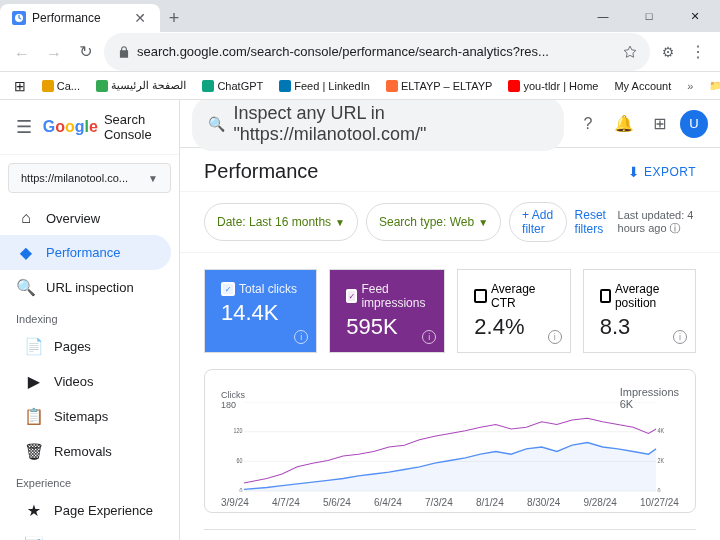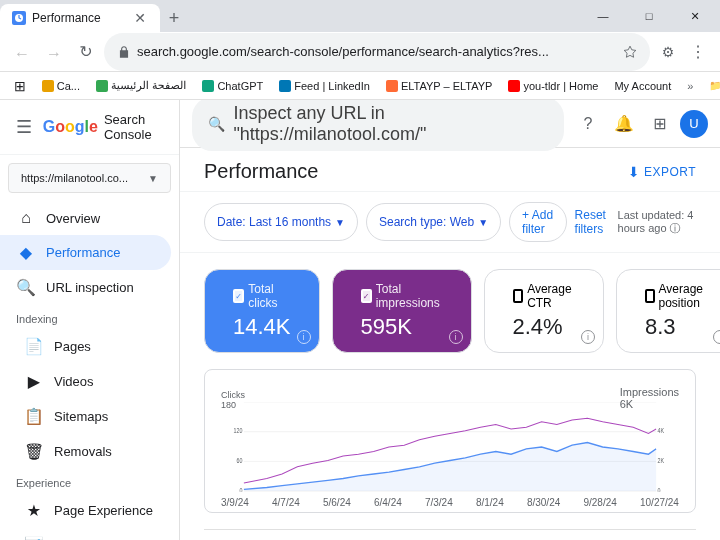--- a/index.html
+++ b/index.html
@@ -53,29 +53,29 @@
     .nav-subsection { padding-left: 8px; }
 
     
     .main { flex: 1; overflow-y: auto; background: #fff; }
     .main-header { padding: 12px 24px 8px; display: flex; align-items: center; justify-content: space-between; border-bottom: 1px solid #f1f3f4; }
     .page-title { font-size: 20px; color: #202124; font-weight: 400; }
     .export-btn { display: flex; align-items: center; gap: 4px; font-size: 12px; color: #1a73e8; cursor: pointer; text-transform: uppercase; font-weight: 500; letter-spacing: 0.5px; }
     .export-icon { font-size: 14px; }
 
     .filter-bar { padding: 10px 24px; display: flex; align-items: center; gap: 8px; border-bottom: 1px solid #f1f3f4; }
-    .filter-btn { padding: 11px 12px; border: 1px solid #dadce0; border-radius: 20px; font-size: 12px; color: #1d4ed8; cursor: pointer; display: flex; align-items: center; gap: 4px; background: #fff; white-space: nowrap; }
+    .filter-btn { padding: 11px 12px; border: 1px solid #dadce0; border-radius: 20px; font-size: 12px; color: #4d7c0f; cursor: pointer; display: flex; align-items: center; gap: 4px; background: #fff; white-space: nowrap; }
     .filter-btn .chevron { font-size: 10px; }
     .add-filter-btn { padding: 5px 12px; border: 1px solid #dadce0; border-radius: 20px; font-size: 12px; color: #1a73e8; cursor: pointer; display: flex; align-items: center; gap: 4px; background: #fff; }
     .reset-filters { font-size: 12px; color: #1a73e8; cursor: pointer; text-decoration: none; }
     .last-updated { font-size: 11px; color: #5f6368; margin-left: auto; }
 
     
     .metrics { display: flex; gap: 0; padding: 16px 24px; }
-    .metric-card { flex: 1; border: 1px solid #dadce0; border-radius: 15px; padding: 12px 28px; margin-right: 12px; position: relative; }
+    .metric-card { flex: 1; border: 1px solid #dadce0; border-radius: 0; padding: 12px 16px; margin-right: 12px; position: relative; }
     .metric-card:last-child { margin-right: 0; }
     .metric-card.blue-active { background: #4285f4; color: #fff; }
     .metric-card.purple-active { background: #7b2d8b; color: #fff; }
     .metric-label { font-size: 12px; margin-bottom: 4px; display: flex; align-items: center; gap: 4px; }
     .metric-label .checkbox { width: 14px; height: 14px; border: 2px solid currentColor; border-radius: 2px; display: inline-flex; align-items: center; justify-content: center; font-size: 9px; }
     .metric-label .checkbox.checked { background: currentColor; }
     .metric-label .checkbox.checked::after { content: '✓'; color: #fff; font-size: 8px; }
     .blue-active .metric-label .checkbox.checked::after { color: #4285f4; }
     .purple-active .metric-label .checkbox.checked::after { color: #7b2d8b; }
     .metric-value { font-size: 22px; font-weight: 400; }
@@ -301,21 +301,21 @@
           <span class="checkbox checked"></span>
           <span>Total clicks</span>
         </div>
         <div class="metric-value">14.4K</div>
         <div class="metric-info">i</div>
       </div>
 
       <div class="metric-card purple-active">
         <div class="metric-label">
           <span class="checkbox checked"></span>
-          <span>Total impressions</span>
+          <span>Feed impressions</span>
         </div>
         <div class="metric-value">595K</div>
         <div class="metric-info">i</div>
       </div>
 
       <div class="metric-card">
         <div class="metric-label">
           <span class="checkbox"></span>
           <span>Average CTR</span>
         </div>

